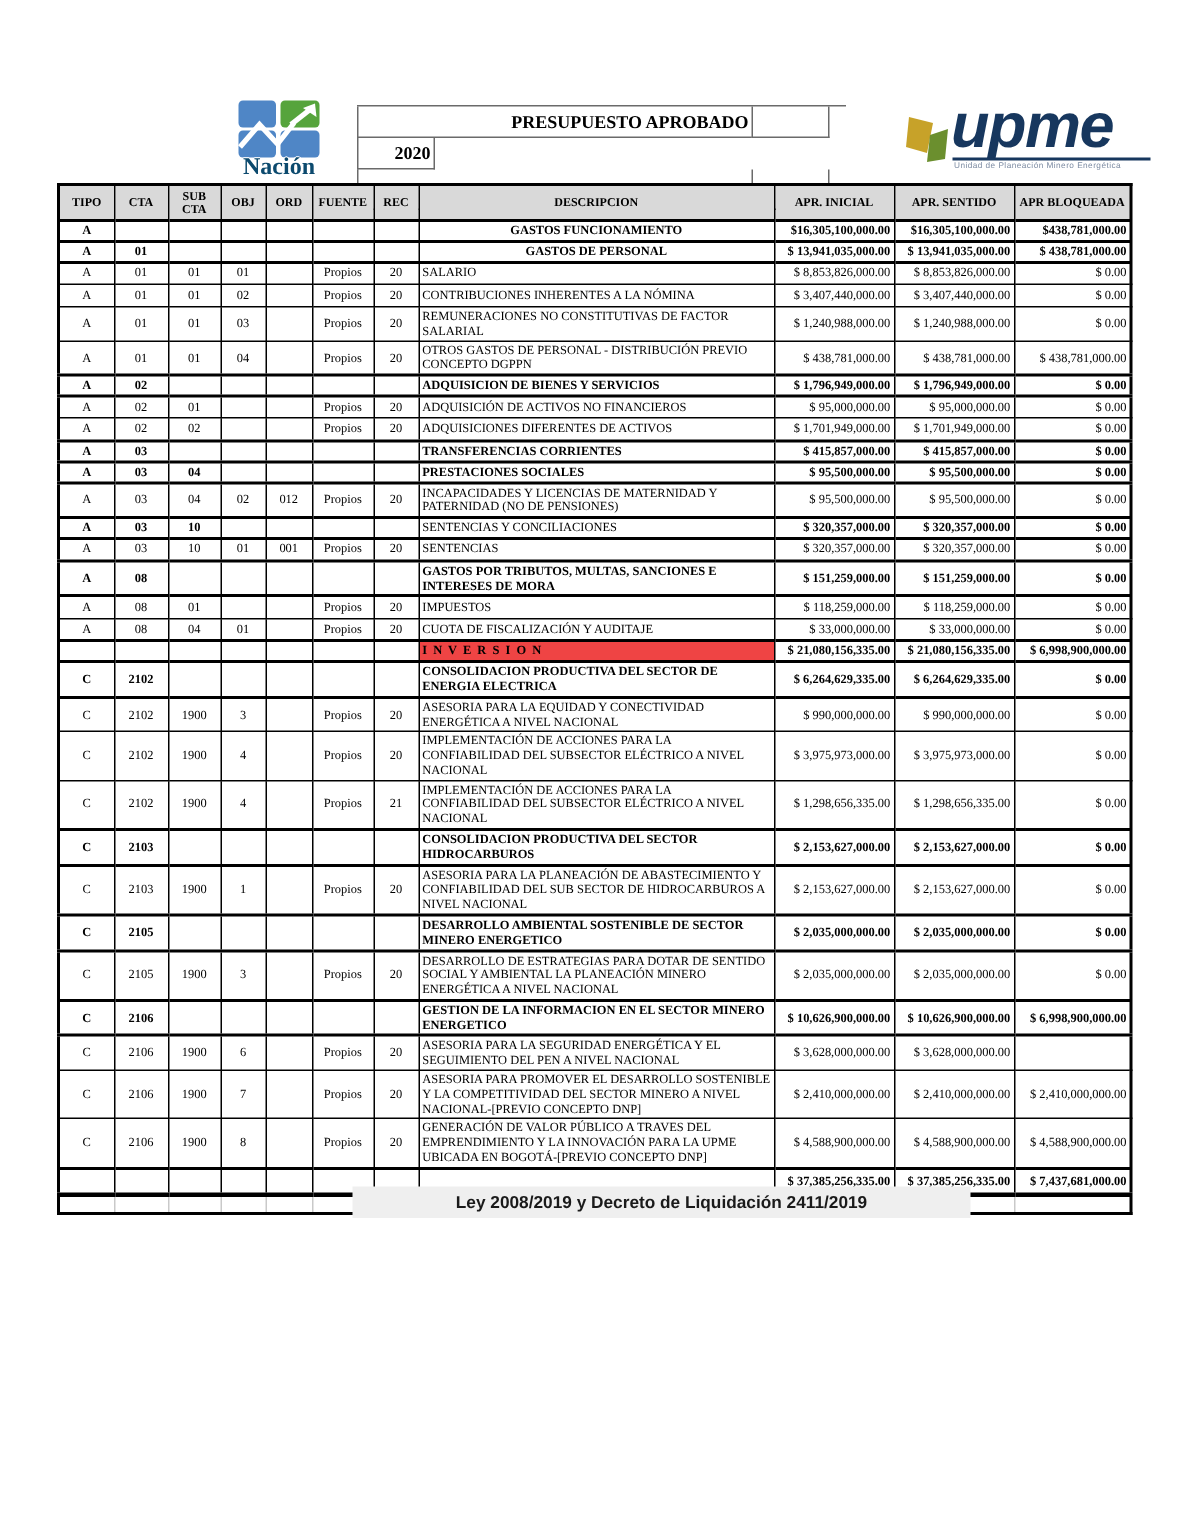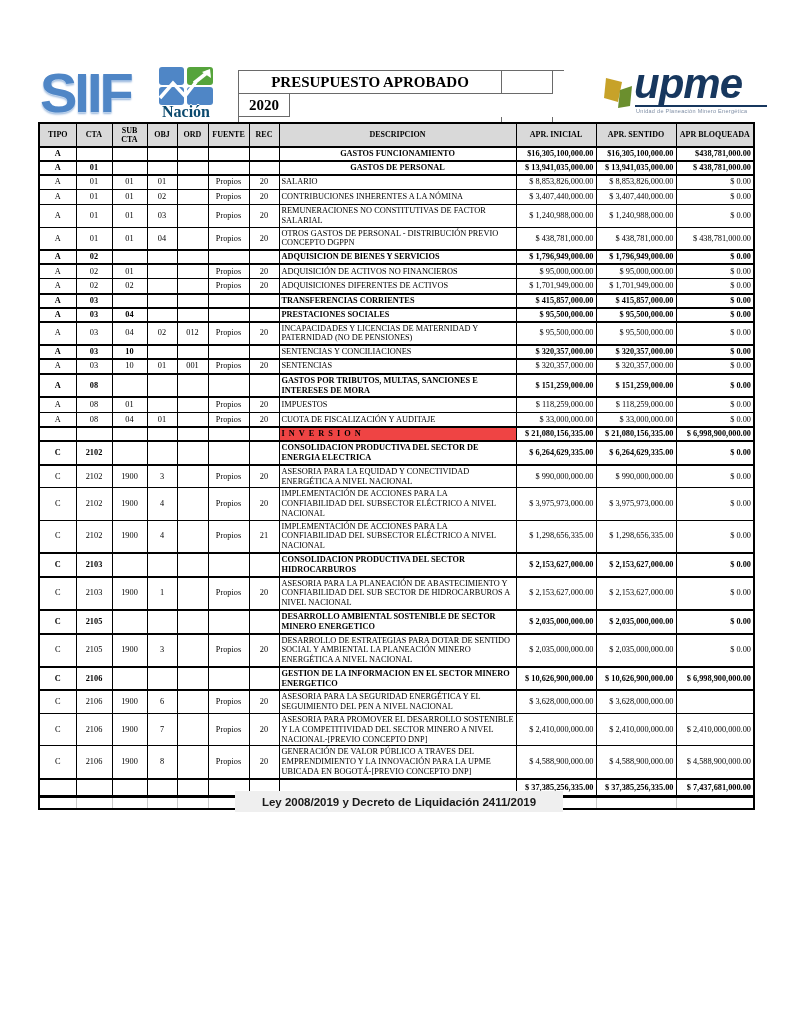--- a/index.html
+++ b/index.html
@@ -26,21 +26,21 @@
   }
 
   .title-box {
     position:absolute; left:238px; top:70px; width:326px;
     font-family:"Liberation Serif", serif;
     border-top:1px solid #6a6a6a;
   }
   .tb-row { display:flex; }
   .tb-main, .tb-side {
     border:1px solid #6a6a6a; border-top:none;
-    text-align:center; font-weight:bold; font-size:15px;
+    text-align:right; font-weight:bold; font-size:12px;
     padding:3px 2px 2px 2px;
   }
   .tb-main { width:263px; border-right:none; }
   .tb-side { width:52px; }
   .tb-empty .tb-main, .tb-empty .tb-side { height:27px; }
 
   .upme-logo { position:absolute; left:602px; top:72px; width:170px; height:52px; }
   .upme-icon { position:absolute; left:0; top:4px; }
   .upme-text {
     position:absolute; left:32px; top:-12px;
@@ -76,31 +76,30 @@
   tr.detail td { height:15px; }
   tr.section td, tr.inversion td, tr.total td {
     font-weight:bold; border-top:2px solid #000; border-bottom:2px solid #000;
   }
   tr.inversion td.c-desc { background:#ef4444; letter-spacing:1px; }
   tr.total td { border-bottom:3px solid #000; height:18px; }
   tr.spacer td { border:1px solid #c9c9c9; height:12px; border-bottom:none; }
 
   
   .footer-note {
-    position:absolute; left:235px; top:791px; width:328px; height:21px;
+    position:absolute; left:235px; top:791px; width:412px; height:21px;
     background:#efefef; display:flex; align-items:center; justify-content:center;
     font-family:"Liberation Sans", sans-serif; font-weight:bold;
     font-size:11.5px; color:#1a1a1a;
   }
 </style>
 </head>
 <body>
 
 <div class="siif-logo">
-  <span class="siif-text">SIIF</span>
   <svg class="siif-icon" width="56" height="42" viewBox="0 0 56 42">
     <rect x="1" y="1" width="25" height="18" rx="3" fill="#4f86c6"></rect>
     <rect x="29" y="1" width="26" height="18" rx="3" fill="#56a43c"></rect>
     <rect x="1" y="21" width="25" height="18" rx="3" fill="#4f86c6"></rect>
     <rect x="29" y="21" width="26" height="18" rx="3" fill="#4f86c6"></rect>
     <polyline points="2,32 15,17 27,30 38,16" stroke="#ffffff" stroke-width="3.5" fill="none"></polyline>
     <line x1="36" y1="17" x2="50" y2="6" stroke="#ffffff" stroke-width="3.5"></line>
     <polygon points="52,3 53,12 44,6" fill="#ffffff"></polygon>
   </svg>
   <span class="siif-nacion">Nación</span>

